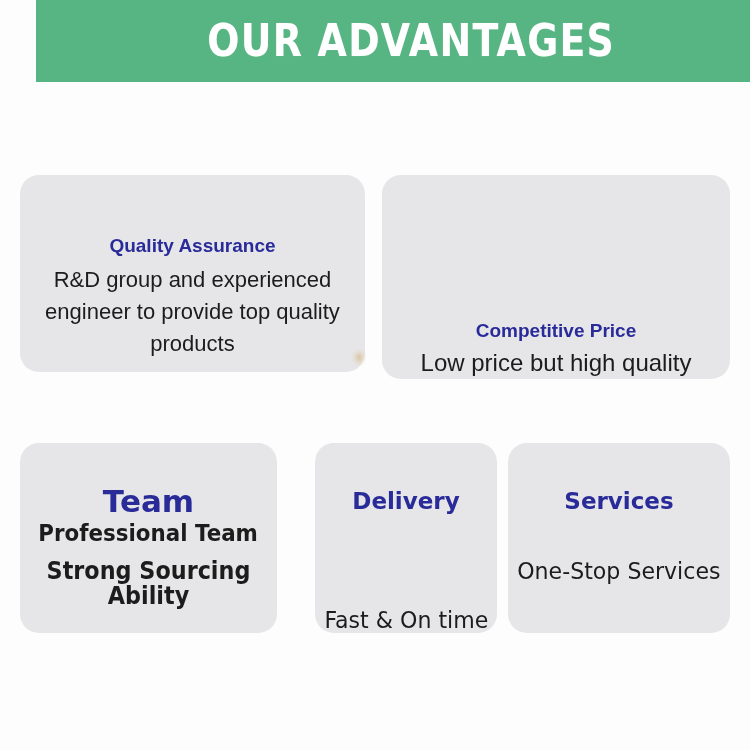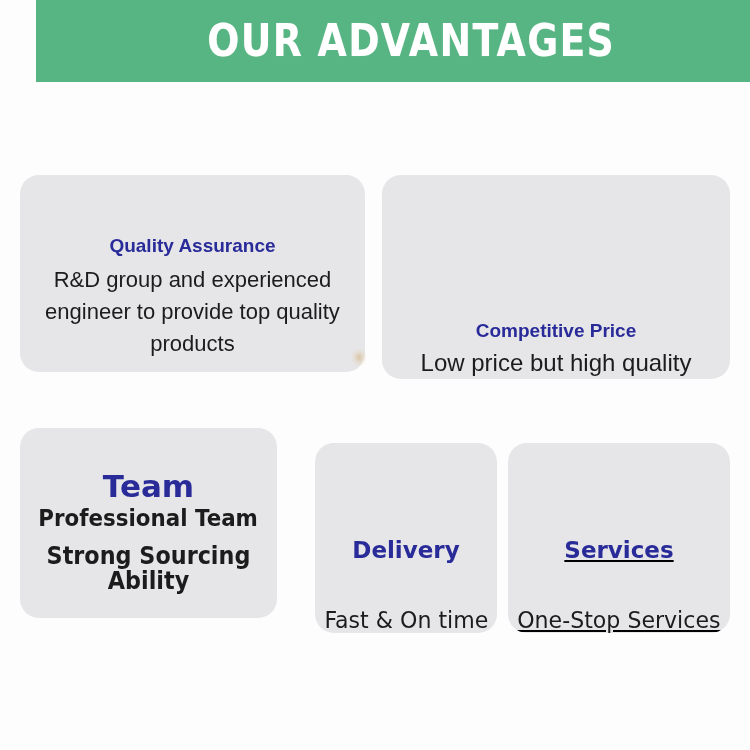--- a/index.html
+++ b/index.html
@@ -100,21 +100,21 @@
     margin-bottom: 5px;
   }
   #card-price .card-body {
     font-size: 24px;
     line-height: 1.35;
   }
 
   
   #card-team {
     left: 20px;
-    top: 428px;
+    top: 443px;
     width: 257px;
     height: 190px;
     justify-content: flex-start;
     padding-top: 40px;
   }
   #card-team .card-title {
     font-family: "DejaVu Sans", sans-serif;
     font-size: 31px;
     font-weight: 700;
     margin-bottom: 2px;
@@ -129,44 +129,43 @@
   #card-team .card-body.second {
     font-size: 24px;
     margin-top: 14px;
   }
 
   #card-delivery {
     left: 315px;
     top: 443px;
     width: 182px;
     height: 190px;
-    justify-content: flex-end;
-    padding-top: 24px;
+    justify-content: space-between;
+    padding-top: 45px;
   }
   #card-delivery .card-title {
     font-family: "DejaVu Sans", sans-serif;
     font-size: 23px;
     font-weight: 700;
   }
   #card-delivery .card-body {
     font-family: "DejaVu Sans", sans-serif;
     font-size: 23px;
     font-weight: 400;
     margin-top: 44px;
     transform: scaleX(0.96);
   }
 
   #card-services {
     left: 508px;
     top: 443px;
     width: 222px;
     height: 190px;
-    justify-content: flex-end;
+    justify-content: flex-start;
     padding-top: 45px;
-    text-decoration: underline;
   }
   #card-services .card-title {
     font-family: "DejaVu Sans", sans-serif;
     font-size: 23px;
     font-weight: 700;
   }
   #card-services .card-body {
     font-family: "DejaVu Sans", sans-serif;
     font-size: 23px;
     font-weight: 400;

